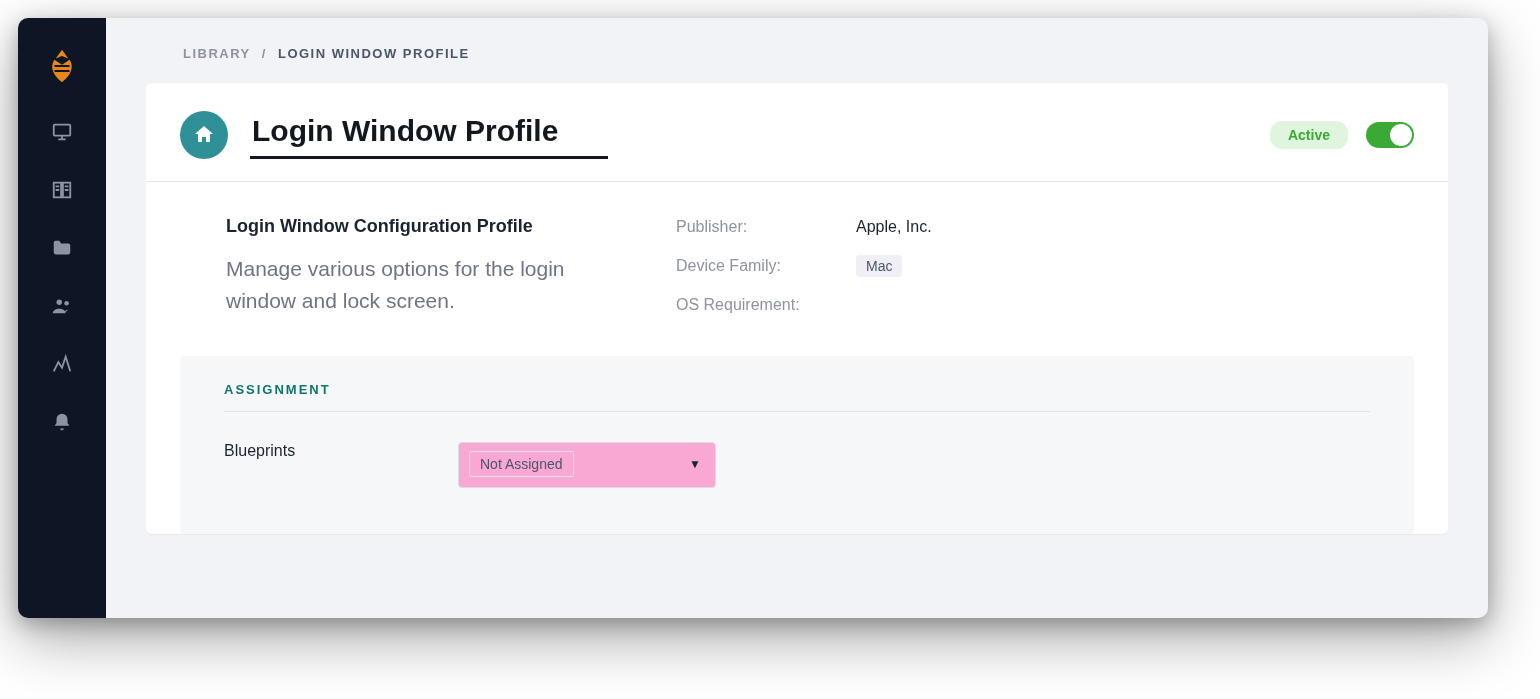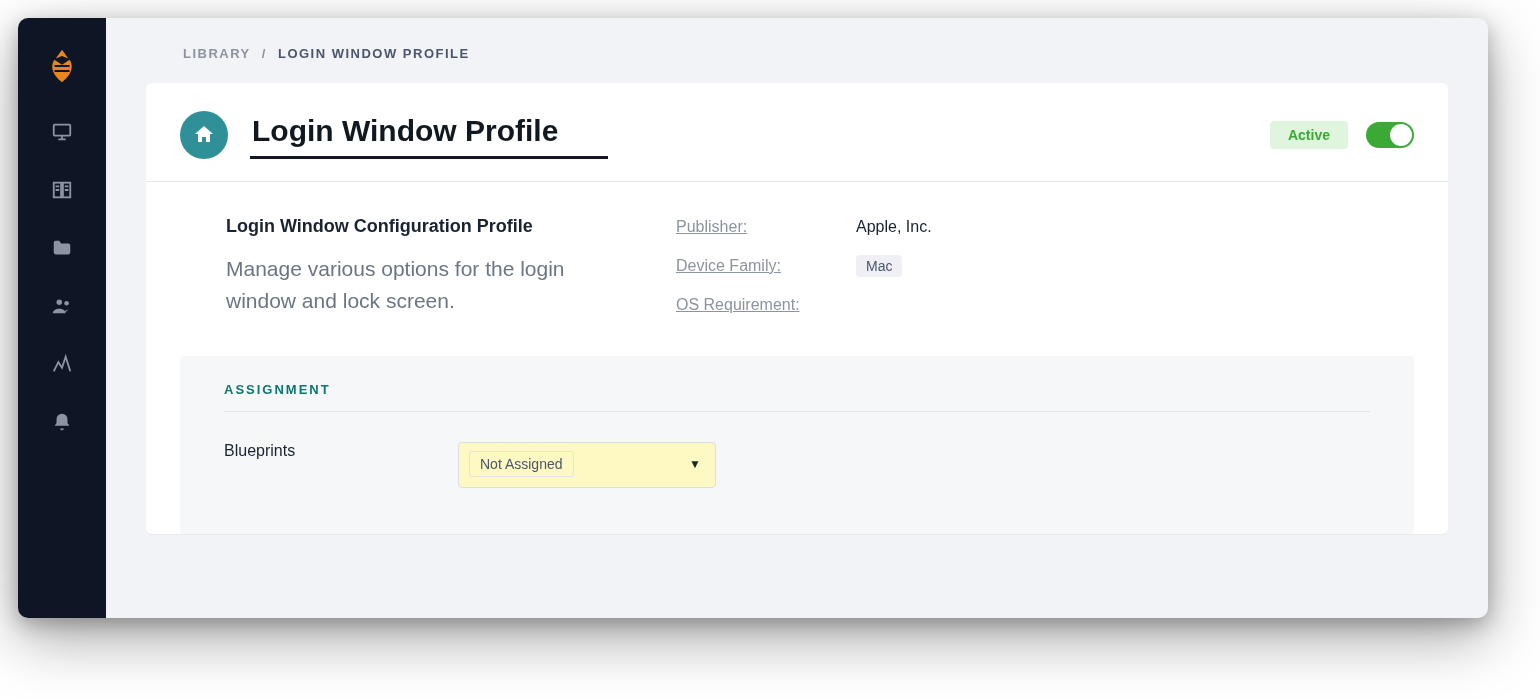--- a/index.html
+++ b/index.html
@@ -67,59 +67,59 @@
     background: #2f9097; display:flex; align-items:center; justify-content:center;
     color:#fff;
   }
   .page-title {
     font-size: 30px; font-weight: 800; color: #121820;
     border-bottom: 3px solid #121820; padding: 2px 50px 8px 2px;
   }
   .header-right { display:flex; align-items:center; gap:18px; }
   .status-badge {
     background: #dff5dd; color: #3aaa35; font-weight: 700;
-    font-size: 14px; padding: 6px 18px; border-radius: 4px;
+    font-size: 14px; padding: 6px 18px; border-radius: 12px;
   }
   .toggle {
     width: 48px; height: 26px; border-radius: 13px; background: #3aaa35;
     position: relative; cursor: pointer;
   }
   .toggle .knob {
     position:absolute; top:2px; right:2px; width:22px; height:22px;
     background:#fff; border-radius:50%;
   }
 
   .card-body {
     display:flex; padding: 34px 34px 40px 80px; gap: 30px;
   }
   .desc-col { flex: 0 0 420px; }
   .desc-title { font-size: 18px; font-weight: 700; color:#1a2330; margin-bottom:16px;}
   .desc-text { font-size: 21px; color:#6c7585; line-height:1.5; max-width: 340px;}
   .meta-col { flex: 1; display:grid; grid-template-columns: 180px 1fr; row-gap: 14px; align-items: center;}
-  .meta-label { color:#8c93a1; font-size:16px;text-decoration:underline; }
+  .meta-label { color:#8c93a1; font-size:16px; }
   .meta-value { color:#1a2330; font-size:16px; }
   .chip {
     display:inline-block; background:#eef0f5; color:#4b556b;
     font-size:14px; padding:3px 10px; border-radius:4px;
   }
 
   .assign-section {
     margin: 0 34px 34px 34px;
     background: #f6f7f9;
     border-radius: 4px;
     padding: 26px 44px 46px 44px;
   }
   .assign-title {
     font-size: 13px; letter-spacing: 2px; font-weight:700; color:#0f766e;
     border-bottom:1px solid #e0e3e9; padding-bottom:14px; margin-bottom:30px;
   }
   .assign-row { display:flex; align-items:flex-start; gap: 84px; }
   .assign-label { font-size:16px; color:#1a2330; width:150px;}
   .dropdown {
-    width: 258px; height: 46px; background:#fef9c3; border:1px solid #d9dde4;
+    width: 258px; height: 46px; background:#f9a8d4; border:1px solid #d9dde4;
     border-radius:4px; display:flex; align-items:center; justify-content:space-between;
     padding: 0 14px 2px 10px; cursor:pointer;
   }
   .dropdown .chip-sel {
     border:1px solid #e0e3e9; border-radius:3px; padding:4px 10px;
     font-size:14px; color:#4b556b;
   }
   .dropdown .caret { color:#1a2330; font-size:12px;}
 </style>
 </head>

